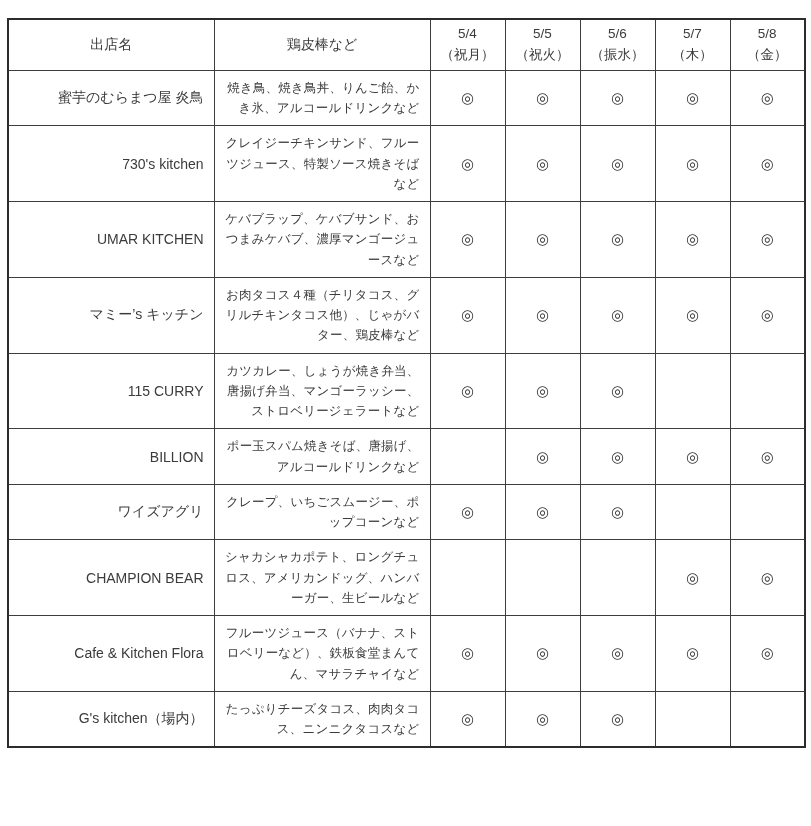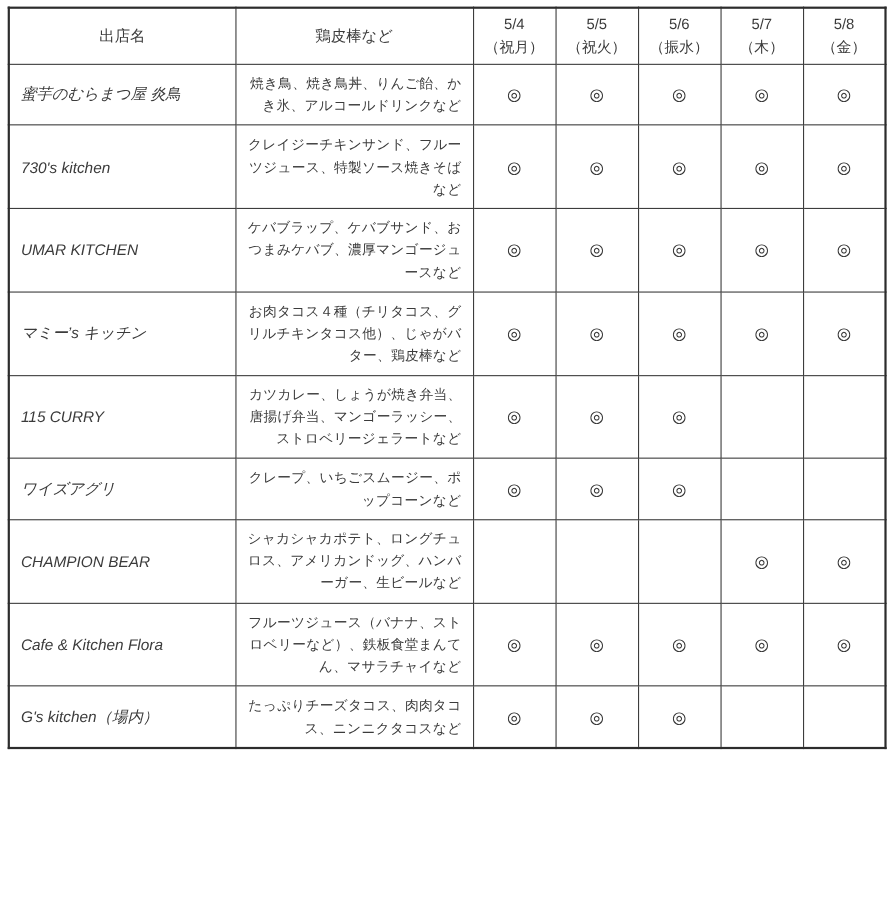--- a/index.html
+++ b/index.html
@@ -7,21 +7,21 @@
     padding: 0;
     background: #ffffff;
     font-family: "Liberation Sans", "DejaVu Sans", sans-serif;
     color: #3b3b3b;
   }
   .page {
     width: 811px;
     height: 826px;
     background: #ffffff;
     box-sizing: border-box;
-    padding: 6px 4px 7px 7px;
+    padding: 18px 4px 7px 7px;
   }
   table.schedule {
     border-collapse: collapse;
     table-layout: fixed;
     width: 797px;
     border: 2px solid #2c2c2c;
   }
   table.schedule th,
   table.schedule td {
     border: 1px solid #3d3d3d;
@@ -36,23 +36,22 @@
     font-size: 14px;
     text-align: center;
     padding: 4px 2px;
     line-height: 1.55;
     height: 44px;
   }
   th.date-th { font-size: 13.5px; }
   th.date-th .d-line { line-height: 1.55; }
   td.store {
     font-size: 14px;
-    text-align: left;
+    text-align: right;
     padding: 6px 10px;
-    font-style: italic;
   }
   td.menu {
     font-size: 12.5px;
     text-align: right;
     padding: 7px 10px;
     line-height: 1.62;
     letter-spacing: 0.2px;
   }
   td.mark {
     font-size: 15px;
@@ -142,20 +141,29 @@
         <tr>
           <td class="store">115 CURRY</td>
           <td class="menu">カツカレー、しょうが焼き弁当、唐揚げ弁当、マンゴーラッシー、ストロベリージェラートなど</td>
           <td class="mark">◎</td>
           <td class="mark">◎</td>
           <td class="mark">◎</td>
           <td class="mark"></td>
           <td class="mark"></td>
         </tr>
         <tr>
+          <td class="store">BILLION</td>
+          <td class="menu">ポー玉スパム焼きそば、唐揚げ、アルコールドリンクなど</td>
+          <td class="mark"></td>
+          <td class="mark">◎</td>
+          <td class="mark">◎</td>
+          <td class="mark">◎</td>
+          <td class="mark">◎</td>
+        </tr>
+        <tr>
           <td class="store">ワイズアグリ</td>
           <td class="menu">クレープ、いちごスムージー、ポップコーンなど</td>
           <td class="mark">◎</td>
           <td class="mark">◎</td>
           <td class="mark">◎</td>
           <td class="mark"></td>
           <td class="mark"></td>
         </tr>
         <tr>
           <td class="store">CHAMPION BEAR</td>

